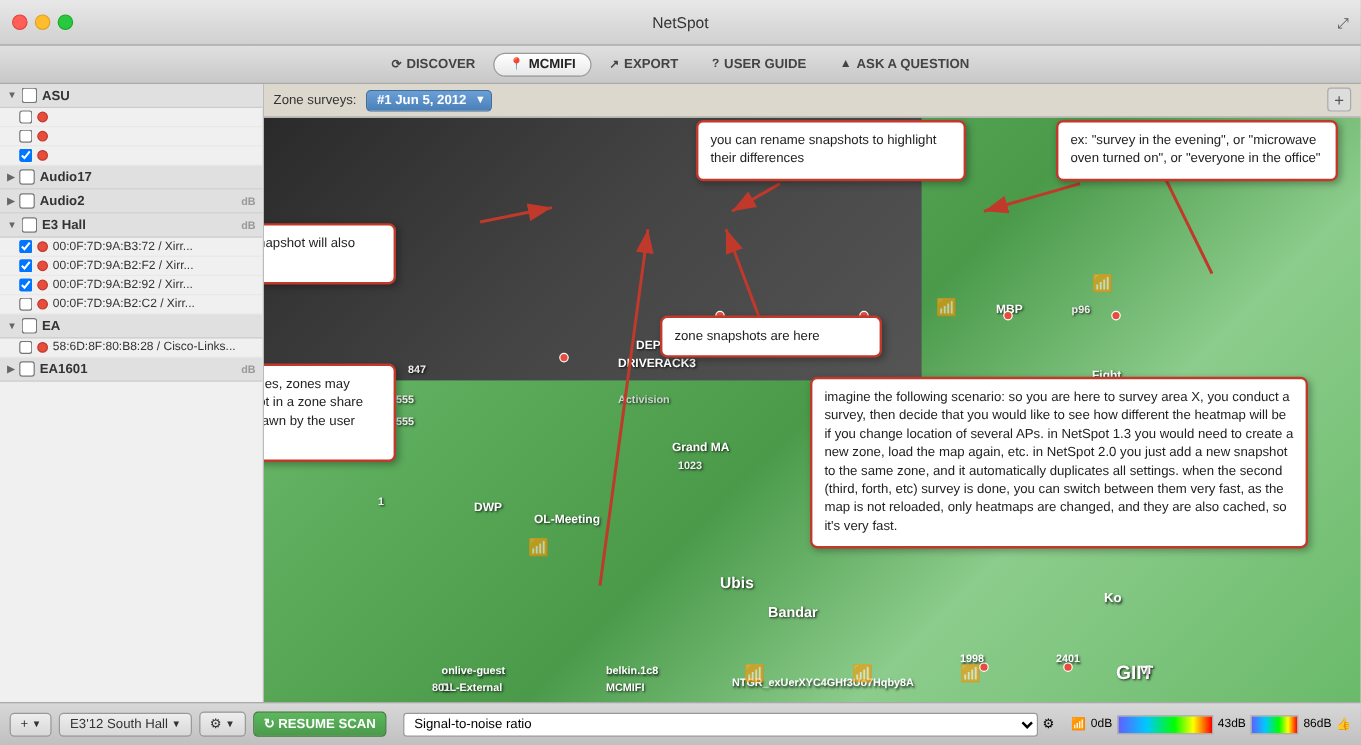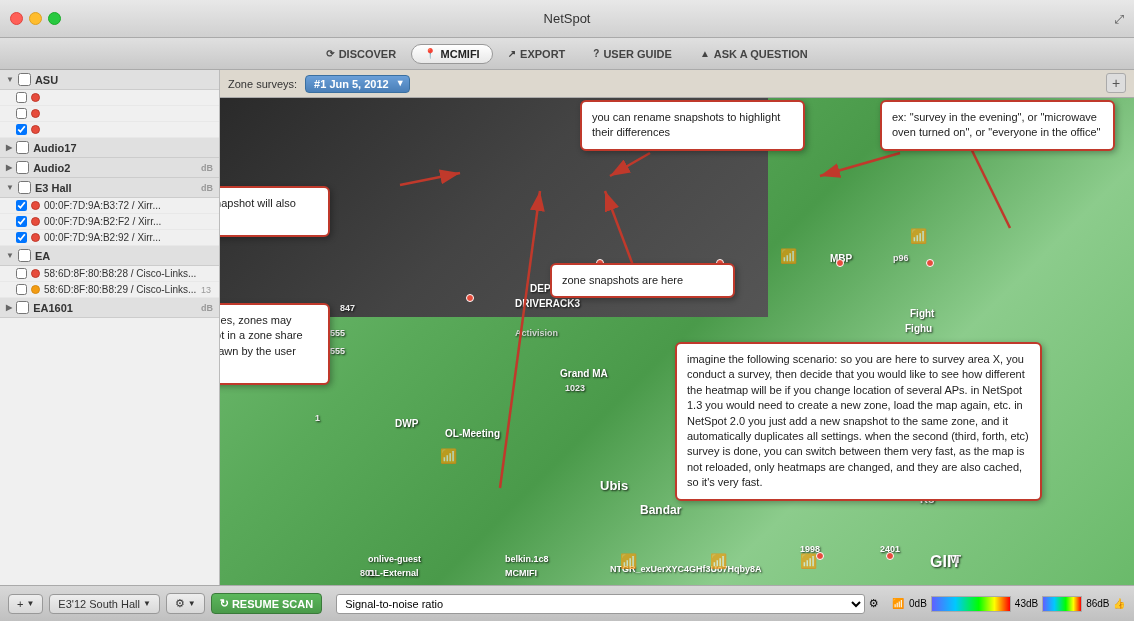--- a/index.html
+++ b/index.html
@@ -302,36 +302,35 @@
     <div class="sidebar-item">
       <input type="checkbox" checked="" style="">
       <div class="dot dot-red"></div>
       <span class="sidebar-item-text">00:0F:7D:9A:B2:F2 / Xirr...</span>
     </div>
     <div class="sidebar-item">
       <input type="checkbox" checked="" style="">
       <div class="dot dot-red"></div>
       <span class="sidebar-item-text">00:0F:7D:9A:B2:92 / Xirr...</span>
     </div>
+    <div class="sidebar-item">
+      <input type="checkbox" style="">
+      <div class="dot dot-red"></div>
+      <span class="sidebar-item-text">00:0F:7D:9A:B2:C2 / Xirr...</span>
+    </div>
 
     <div class="sidebar-group-header">
       <span class="expand-arrow">▼</span>
       <input type="checkbox" style="">
       <span class="group-label">EA</span>
     </div>
     <div class="sidebar-item">
       <input type="checkbox" style="">
       <div class="dot dot-red"></div>
       <span class="sidebar-item-text">58:6D:8F:80:B8:28 / Cisco-Links...</span>
-    </div>
-    <div class="sidebar-item">
-      <input type="checkbox" style="">
-      <div class="dot dot-yellow"></div>
-      <span class="sidebar-item-text">58:6D:8F:80:B8:29 / Cisco-Links...</span>
-      <span class="sidebar-db">13</span>
     </div>
 
     <div class="sidebar-group-header">
       <span class="expand-arrow">▶</span>
       <input type="checkbox" style="">
       <span class="group-label">EA1601</span>
       <span class="sidebar-db">dB</span>
     </div>
   </div>
 
@@ -443,21 +442,21 @@
       <div class="tooltip-box" style="left:330px;top:165px;width:185px;">
         <span>zone snapshots are here</span>
       </div>
 
       <div class="tooltip-box" style="left:-215px;top:205px;width:325px;">
         <span>surveys/projects may contain multiple zones, zones may contain multiple snapshots. each snapshot in a zone share the same area map which is chosen or drawn by the user when the zone is created</span>
       </div>
 
 
 
-      <div class="tooltip-box" style="left:455px;top:244px;width:367px;">
+      <div class="tooltip-box" style="left:455px;top:216px;width:415px;">
         <span>imagine the following scenario: so you are here to survey area X, you conduct a survey, then decide that you would like to see how different the heatmap will be if you change location of several APs. in NetSpot 1.3 you would need to create a new zone, load the map again, etc. in NetSpot 2.0 you just add a new snapshot to the same zone, and it automatically duplicates all settings. when the second (third, forth, etc) survey is done, you can switch between them very fast, as the map is not reloaded, only heatmaps are changed, and they are also cached, so it's very fast.</span>
       </div>
     </div>
   </div>
 </div>
 
 <div class="status-bar">
   <div class="status-btn">
     <span>+</span>
     <span style="font-size:8px;">▼</span>

